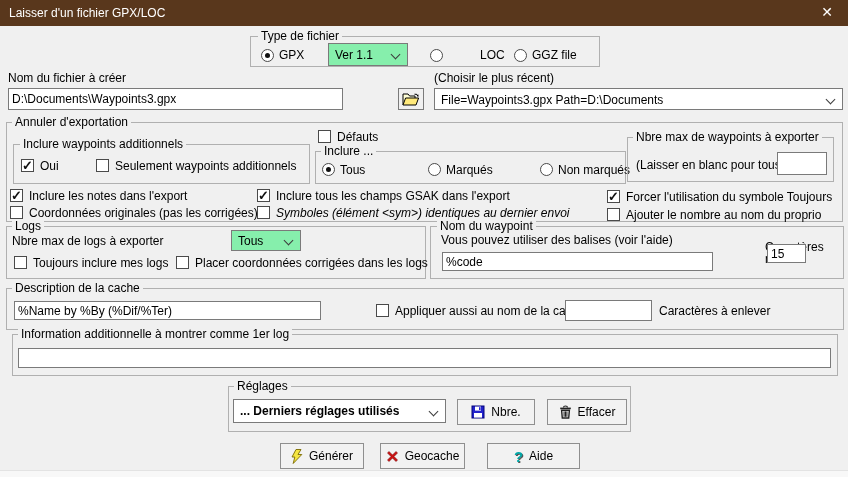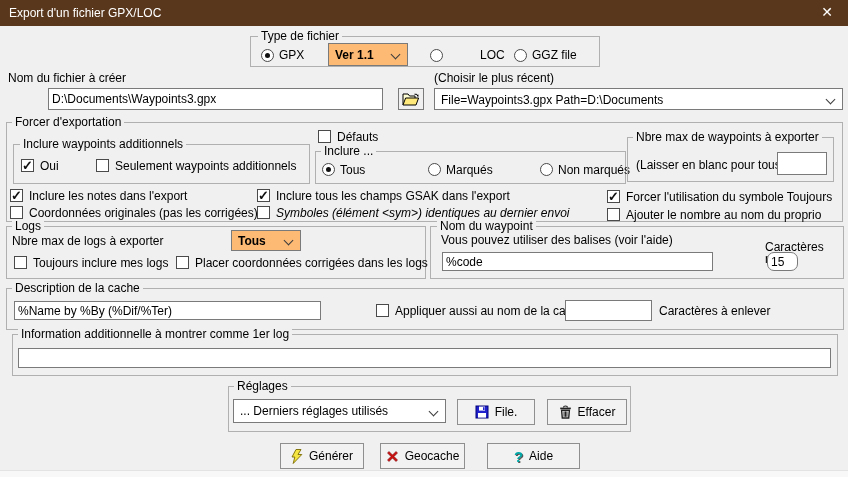--- a/index.html
+++ b/index.html
@@ -6,72 +6,72 @@
   body{font-family:"Liberation Sans",sans-serif;font-size:12px;color:#000;}
   .window{position:relative;width:848px;height:477px;background:#f0f0f0;overflow:hidden;}
   .titlebar{position:absolute;left:0;top:0;width:848px;height:26px;background:#59371c;}
   .title{position:absolute;left:9px;top:0;line-height:26px;color:#fff;font-size:12px;white-space:nowrap;}
   .close{position:absolute;right:4px;top:0;width:34px;height:26px;color:#fff;font-size:14px;text-align:center;line-height:25px;cursor:default;}
   .grp{position:absolute;border:1px solid #b0b0b0;box-sizing:border-box;}
   .leg{position:absolute;background:#f0f0f0;padding:0 3px;line-height:13px;white-space:nowrap;z-index:2;}
   .lbl{position:absolute;line-height:13px;white-space:nowrap;}
   .txt{position:absolute;border:1px solid #7a7a7a;background:#fff;font:12px "Liberation Sans",sans-serif;padding:0 3px;box-sizing:border-box;margin:0;}
   .combo{position:absolute;border:1px solid #7a7a7a;background:#fff;box-sizing:border-box;padding:4px 20px 0 6px;white-space:nowrap;overflow:hidden;cursor:default;}
-  .combo.gray{background:#fdba74;font-weight:bold;}
+  .combo.gray{background:#86efac;}
   .chev{position:absolute;right:8px;top:7px;width:6px;height:6px;border-right:1.4px solid #3c3c3c;border-bottom:1.4px solid #3c3c3c;transform:rotate(45deg);}
   .cb{position:absolute;width:13px;height:13px;border:1px solid #4a4a4a;background:#fff;box-sizing:border-box;}
   .cb.on::after{content:"✓";position:absolute;left:0px;top:-2px;font-size:13px;font-weight:bold;color:#101010;}
   .rb{position:absolute;width:13px;height:13px;border:1px solid #4a4a4a;border-radius:50%;background:#fff;box-sizing:border-box;}
   .rb.on::after{content:"";position:absolute;left:3px;top:3px;width:5px;height:5px;border-radius:50%;background:#101010;}
   .btn{position:absolute;border:1px solid #8f8f8f;background:#f2f2f2;display:flex;align-items:center;justify-content:center;gap:6px;box-sizing:border-box;font-size:12px;cursor:default;}
   .browse{position:absolute;border:1px solid #7a7a7a;background:#f0f0f0;display:flex;align-items:center;justify-content:center;box-sizing:border-box;cursor:default;}
   .qmark{font-weight:bold;color:#00a8a8;font-size:15px;text-shadow:1px 1px 0 #555;}
   .bottom-edge{position:absolute;left:0;bottom:0;width:848px;height:6px;background:#f8f8f8;border-top:1px solid #e3e3e3;}
 </style>
 </head>
 <body>
 
 <div class="window">
 
   <div class="titlebar">
-    <span class="title">Export d'un fichier GPX/LOC</span>
+    <span class="title">Laisser d'un fichier GPX/LOC</span>
     <span class="close">✕</span>
   </div>
 
   <div class="grp" style="left:250px;top:36px;width:350px;height:31px;"></div>
   <span class="leg" style="left:258px;top:30px;">Type de fichier</span>
   <span class="rb on" style="left:261px;top:49px;"></span>
   <span class="lbl" style="left:279px;top:49px;">GPX</span>
   <div class="combo gray" style="left:328px;top:43px;width:80px;height:23px;">
     <span>Ver 1.1</span>
     <span class="chev"></span>
   </div>
   <span class="rb" style="left:430px;top:49px;"></span>
   <span class="lbl" style="left:448px;top:49px;margin-left:32px;">LOC</span>
   <span class="rb" style="left:514px;top:49px;"></span>
   <span class="lbl" style="left:532px;top:49px;">GGZ file</span>
 
   <span class="lbl" style="left:8px;top:72px;">Nom du fichier à créer</span>
-  <input class="txt" style="left: 8px; top: 88px; width: 335px; height: 22px; margin-left: 40px;" value="D:\Documents\Waypoints3.gpx">
+  <input class="txt" style="left: 8px; top: 88px; width: 335px; height: 22px;" value="D:\Documents\Waypoints3.gpx">
   <div class="browse" style="left:398px;top:88px;width:26px;height:22px;">
     <svg width="18" height="14" viewBox="0 0 18 14">
       <path d="M1 13 L1 2 L6 2 L7.6 4 L13 4 L13 6" fill="#ffffd8" stroke="#000" stroke-width="1"></path>
       <path d="M1 13 L3.6 6 L16.6 6 L14 13 Z" fill="#ffe97a" stroke="#000" stroke-width="1"></path>
       <path d="M12.5 2.2 q3.2 -0.6 3.4 2" fill="none" stroke="#000" stroke-width="1"></path>
       <path d="M14.6 3.4 L16.2 4.9 L16.6 2.6 Z" fill="#000"></path>
     </svg>
   </div>
   <span class="lbl" style="left:434px;top:72px;">(Choisir le plus récent)</span>
   <div class="combo" style="left:434px;top:88px;width:409px;height:22px;">
     <span>File=Waypoints3.gpx Path=D:\Documents</span>
     <span class="chev"></span>
   </div>
 
   <div class="grp" style="left:6px;top:122px;width:837px;height:100px;"></div>
-  <span class="leg" style="left:12px;top:116px;">Forcer d'exportation</span>
+  <span class="leg" style="left:12px;top:116px;">Annuler d'exportation</span>
 
   <span class="cb" style="left:318px;top:130px;"></span>
   <span class="lbl" style="left:337px;top:131px;">Défauts</span>
 
   <div class="grp" style="left:13px;top:144px;width:297px;height:40px;"></div>
   <span class="leg" style="left:20px;top:138px;">Inclure waypoints additionnels</span>
   <span class="cb on" style="left:21px;top:159px;"></span>
   <span class="lbl" style="left:40px;top:160px;">Oui</span>
   <span class="cb" style="left:96px;top:159px;"></span>
   <span class="lbl" style="left:115px;top:160px;">Seulement waypoints additionnels</span>
@@ -115,48 +115,48 @@
   <span class="cb" style="left:14px;top:256px;"></span>
   <span class="lbl" style="left:33px;top:257px;">Toujours inclure mes logs</span>
   <span class="cb" style="left:176px;top:256px;"></span>
   <span class="lbl" style="left:195px;top:257px;">Placer coordonnées corrigées dans les logs</span>
 
   <div class="grp" style="left:430px;top:226px;width:414px;height:53px;"></div>
   <span class="leg" style="left:437px;top:220px;">Nom du waypoint</span>
   <span class="lbl" style="left:441px;top:234px;">Vous pouvez utiliser des balises (voir l'aide)</span>
   <input class="txt" style="left: 442px; top: 252px; width: 271px; height: 19px;" value="%code">
   <div class="lbl" style="left:765px;top:241px;width:68px;white-space:normal;line-height:12px;">Caractères max</div>
-  <input class="txt" style="left: 767px; top: 252px; width: 31px; height: 19px; border-radius: 7px;" value="15">
+  <input class="txt" style="left: 767px; top: 244px; width: 39px; height: 19px;" value="15">
 
   <div class="grp" style="left:6px;top:288px;width:838px;height:42px;"></div>
   <span class="leg" style="left:12px;top:282px;">Description de la cache</span>
   <input class="txt" style="left: 14px; top: 301px; width: 307px; height: 19px;" value="%Name by %By (%Dif/%Ter)">
   <span class="cb" style="left:376px;top:304px;"></span>
   <span class="lbl" style="left:395px;top:305px;">Appliquer aussi au nom de la cache</span>
   <input class="txt" style="left: 565px; top: 300px; width: 87px; height: 21px;" value="">
   <span class="lbl" style="left:659px;top:305px;">Caractères à enlever</span>
 
   <div class="grp" style="left:12px;top:334px;width:826px;height:42px;"></div>
   <span class="leg" style="left:18px;top:328px;">Information additionnelle à montrer comme 1er log</span>
   <input class="txt" style="left: 18px; top: 348px; width: 813px; height: 20px;" value="">
 
   <div class="grp" style="left:228px;top:386px;width:403px;height:46px;"></div>
   <span class="leg" style="left:234px;top:380px;">Réglages</span>
-  <div class="combo" style="left:233px;top:399px;width:213px;height:24px;">
+  <div class="combo" style="left:233px;top:399px;width:213px;height:24px;font-weight:bold;">
     <span>... Derniers réglages utilisés</span>
     <span class="chev" style="top:8px;"></span>
   </div>
   <div class="btn" style="left:457px;top:399px;width:78px;height:26px;">
     <svg width="14" height="14" viewBox="0 0 14 14">
       <rect x="1" y="1" width="12" height="12" fill="#2222cc" stroke="#00007a"></rect>
       <rect x="4" y="1.6" width="6" height="4" fill="#fff"></rect>
       <rect x="8" y="2.2" width="1.6" height="2.8" fill="#2222cc"></rect>
       <rect x="3" y="8" width="8" height="4.6" fill="#fff"></rect>
     </svg>
-    <span>File.</span>
+    <span>Nbre.</span>
   </div>
   <div class="btn" style="left:547px;top:399px;width:80px;height:26px;">
     <svg width="13" height="14" viewBox="0 0 13 14">
       <path d="M4.5 2.6 Q4.5 1 6.5 1 Q8.5 1 8.5 2.6" fill="none" stroke="#222" stroke-width="1.2"></path>
       <rect x="1.2" y="2.6" width="10.6" height="1.6" fill="#222"></rect>
       <path d="M2.6 5.2 H10.4 L9.7 13 H3.3 Z" fill="none" stroke="#222" stroke-width="1.4"></path>
       <line x1="5.1" y1="6.4" x2="5.1" y2="11.8" stroke="#222"></line>
       <line x1="6.5" y1="6.4" x2="6.5" y2="11.8" stroke="#222"></line>
       <line x1="7.9" y1="6.4" x2="7.9" y2="11.8" stroke="#222"></line>
     </svg>

